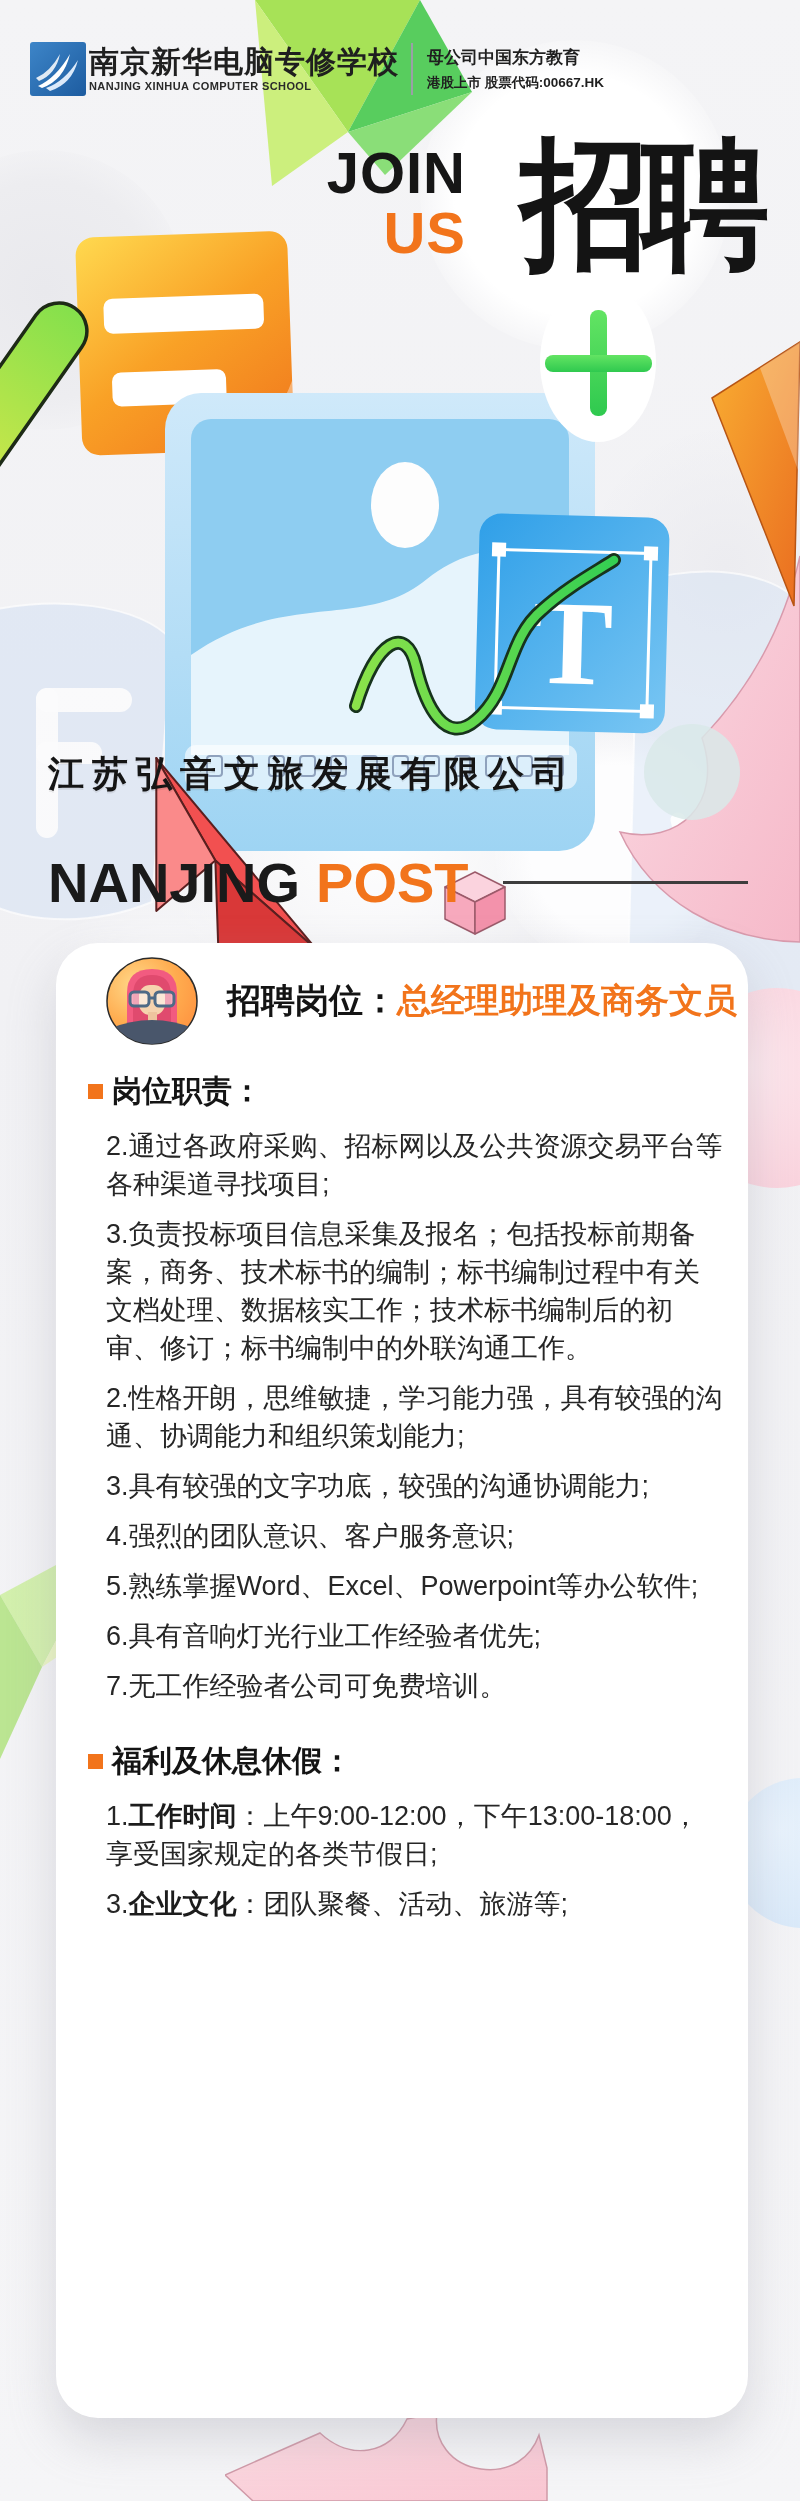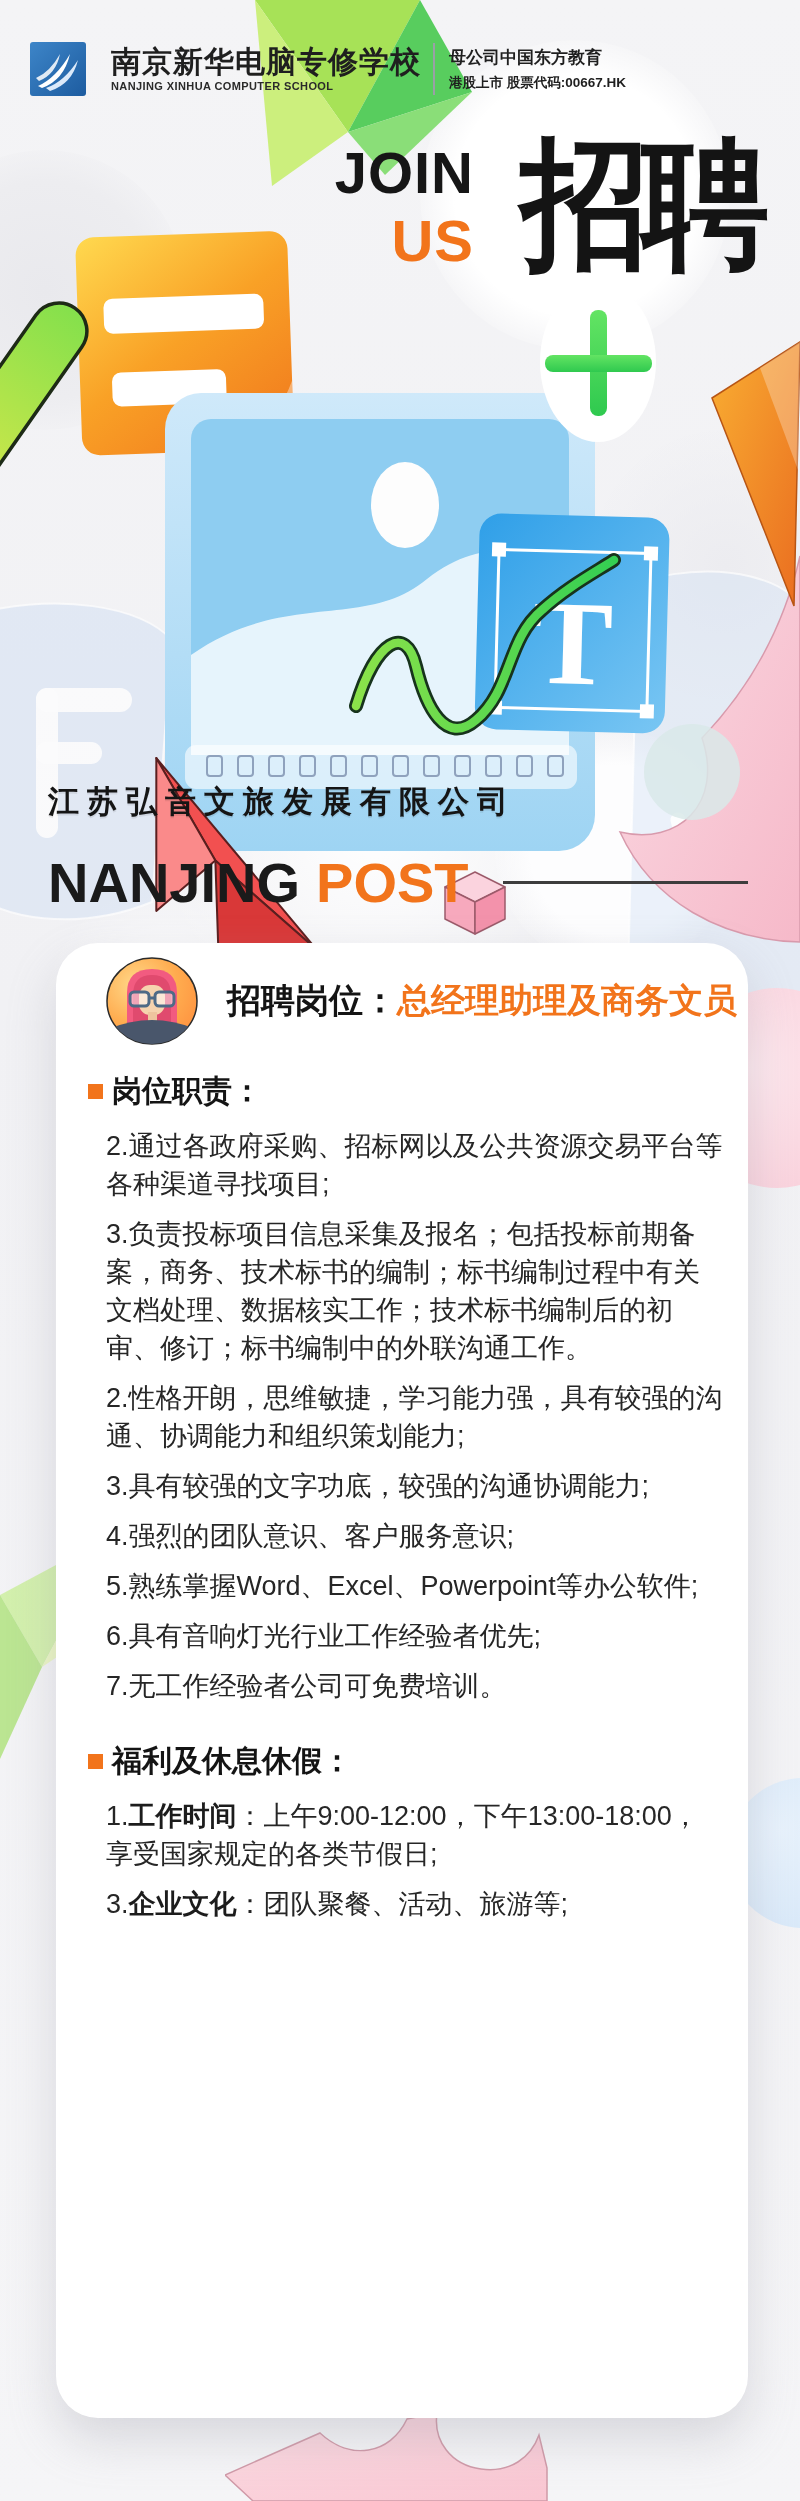--- a/index.html
+++ b/index.html
@@ -15,35 +15,35 @@
   .blob-b{ left:-95px; top:150px; width:280px; height:280px; background:radial-gradient(circle,#e9e9ed 0%,#ededf0 55%,rgba(237,237,240,0) 78%); }
   .blob-c{ left:590px; top:430px; width:270px; height:270px; background:radial-gradient(circle,#ececf0 0%,rgba(236,236,240,0) 75%); }
   .blob-d{ left:160px; top:610px; width:430px; height:430px; background:radial-gradient(circle,#ffffff 0%,rgba(255,255,255,0) 72%); }
   .blob-e{ left:495px; top:730px; width:240px; height:240px; background:radial-gradient(circle,#fdfdfe 0%,#fdfdfe 50%,rgba(253,253,254,0) 74%); }
   .blob-f{ left:40px;  top:880px; width:260px; height:260px; background:radial-gradient(circle,#ffffff 0%,rgba(255,255,255,0) 70%); }
 
   .hero-art{ position:absolute; left:0; top:0; z-index:1; }
 
   .brand{ position:absolute; left:30px; top:42px; z-index:6; display:flex; align-items:center; }
   .brand .logo{ width:56px; height:54px; flex:0 0 auto; }
-  .logo-names{ margin-left:25px; }
+  .logo-names{ margin-left:3px; }
   .logo-cn{ font-size:30px; font-weight:900; letter-spacing:1px; color:#1f1f1f; line-height:32px;}
   .logo-en{ font-size:11px; font-weight:700; letter-spacing:.4px; color:#2a2a2a; margin-top:2px;}
   .brand .vr{ width:2px; height:52px; background:#9aa0a6; margin:0 14px 0 12px; }
   .parent-p1{ font-size:17px; font-weight:900; color:#1f1f1f; }
   .parent-p2{ font-size:13.5px; font-weight:700; color:#1f1f1f; margin-top:5px; }
 
   .hero-title{ position:absolute; top:134px; right:38px; z-index:5; display:flex; align-items:flex-start; }
-  .join-col{ display:flex; flex-direction:column; align-items:flex-end; margin-top:12px; margin-right:20px;gap:8px; }
+  .join-col{ display:flex; flex-direction:column; align-items:flex-end; margin-top:12px; margin-right:28px; }
   .join{ font-size:58px; font-weight:900; color:#161616; line-height:54px; letter-spacing:1px; }
   .us{ font-size:58px; font-weight:900; color:#F2741B; line-height:54px; margin-top:6px; letter-spacing:1px; }
   .zh-title{ display:block; font-size:142px; line-height:140px; font-weight:900; color:#141414;
              letter-spacing:-8px; transform:scaleX(.9); transform-origin:right top; }
 
-  .company{ position:absolute; left:48px; top:781px; z-index:5; font-size:31px; font-weight:900;
+  .company{ position:absolute; left:48px; top:750px; z-index:5; font-size:36px; font-weight:900;
             color:#151515; letter-spacing:8px; white-space:nowrap; text-shadow:0 2px 0 rgba(0,0,0,.08);font-family:Liberation Serif, serif; }
   .recruit-row{ position:absolute; left:48px; right:52px; top:850px; z-index:5; display:flex; align-items:center; }
   .r-black{ font-size:56px; font-weight:900; color:#1a1a1a; letter-spacing:0; }
   .r-orange{ font-size:56px; font-weight:900; color:#F2741B; margin-left:16px; }
   .r-line{ flex:1; height:3px; background:#3d3d3d; margin-left:34px; }
 
   .card{ position:absolute; left:56px; top:943px; width:692px; height:1475px; z-index:10;
          background:#ffffff; border-radius:42px; box-shadow:0 22px 48px rgba(150,150,162,.30);
          padding:12px 24px 0 50px; }
   .card-head{ display:flex; align-items:center; height:92px; }

